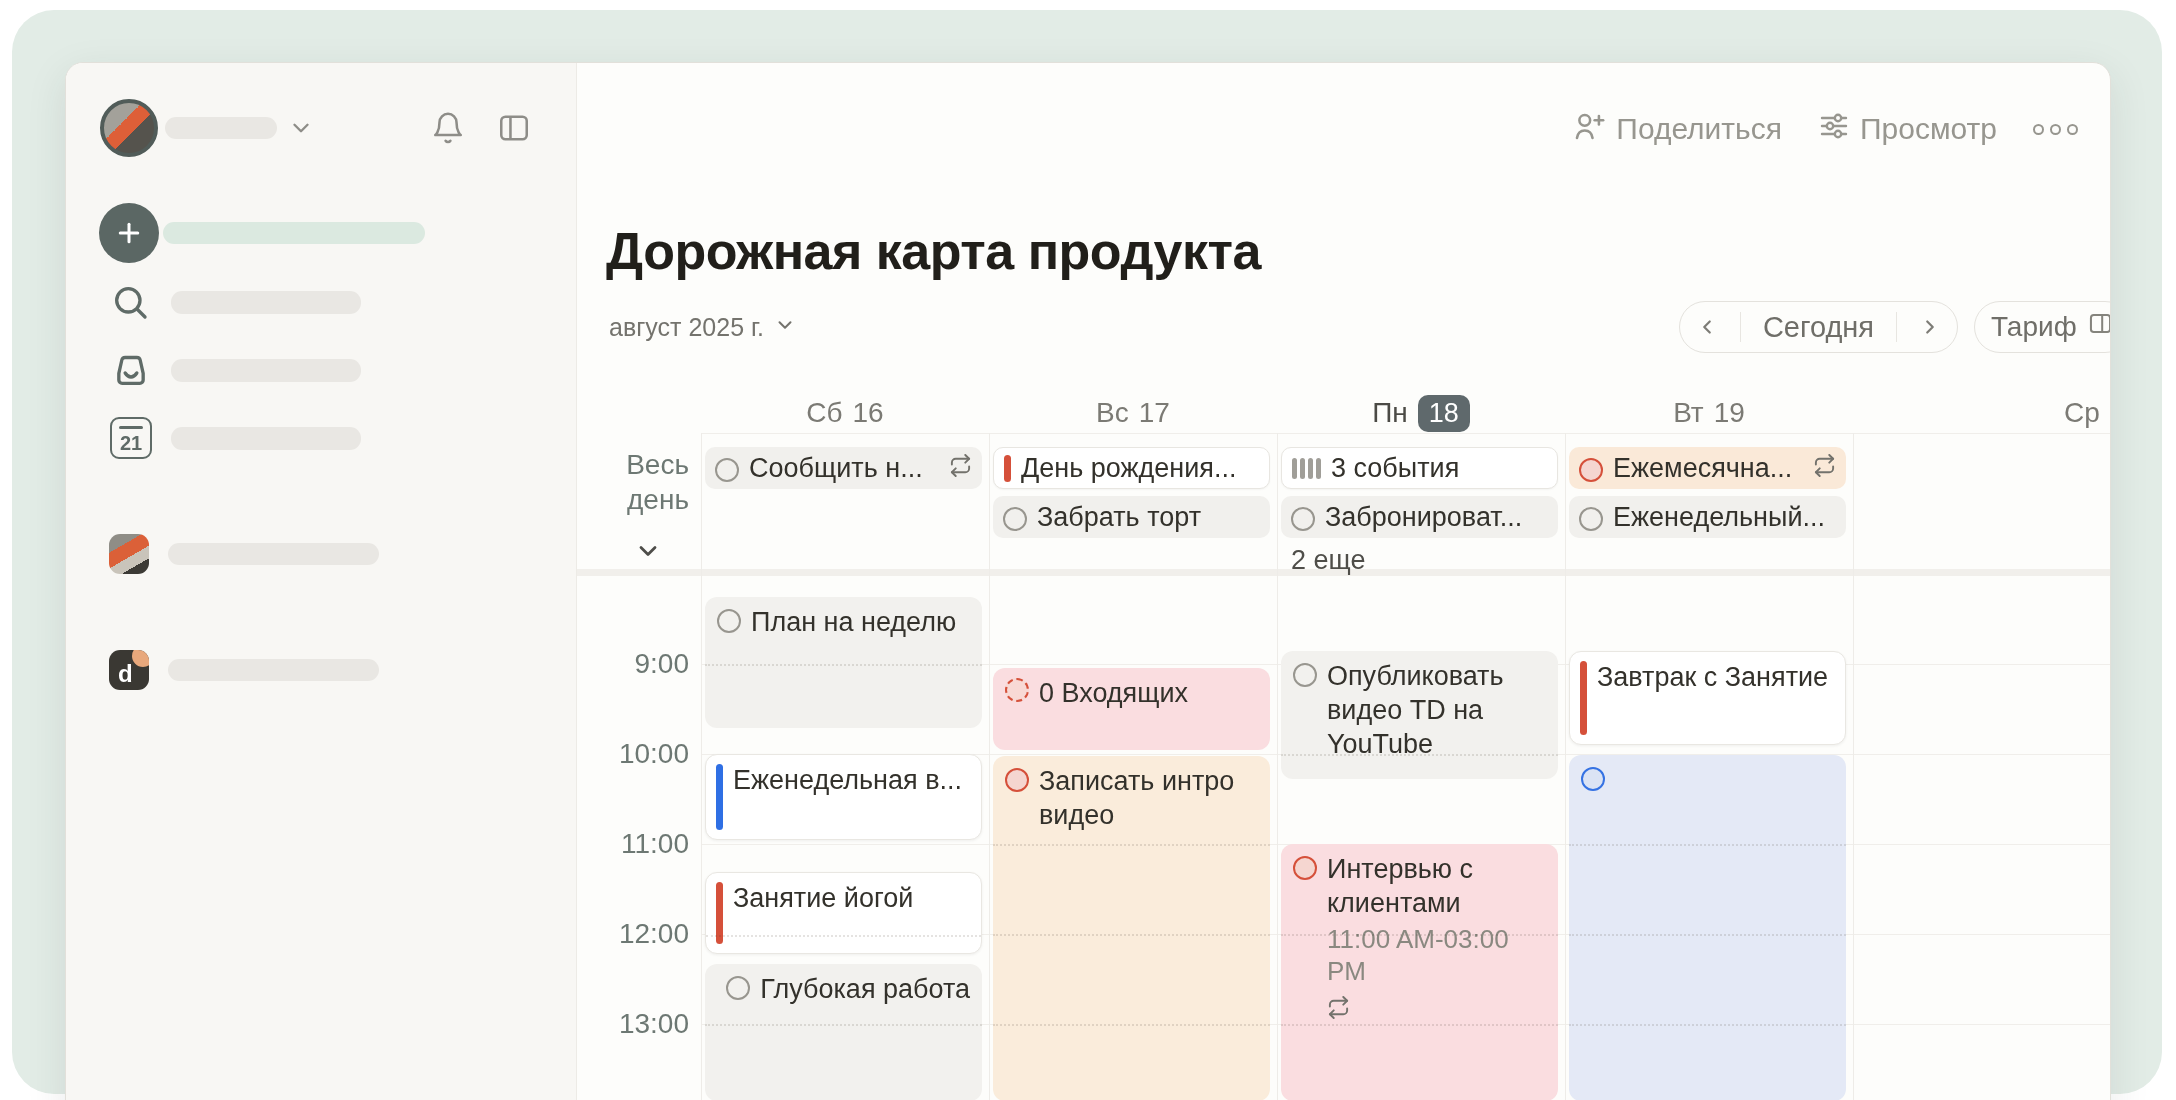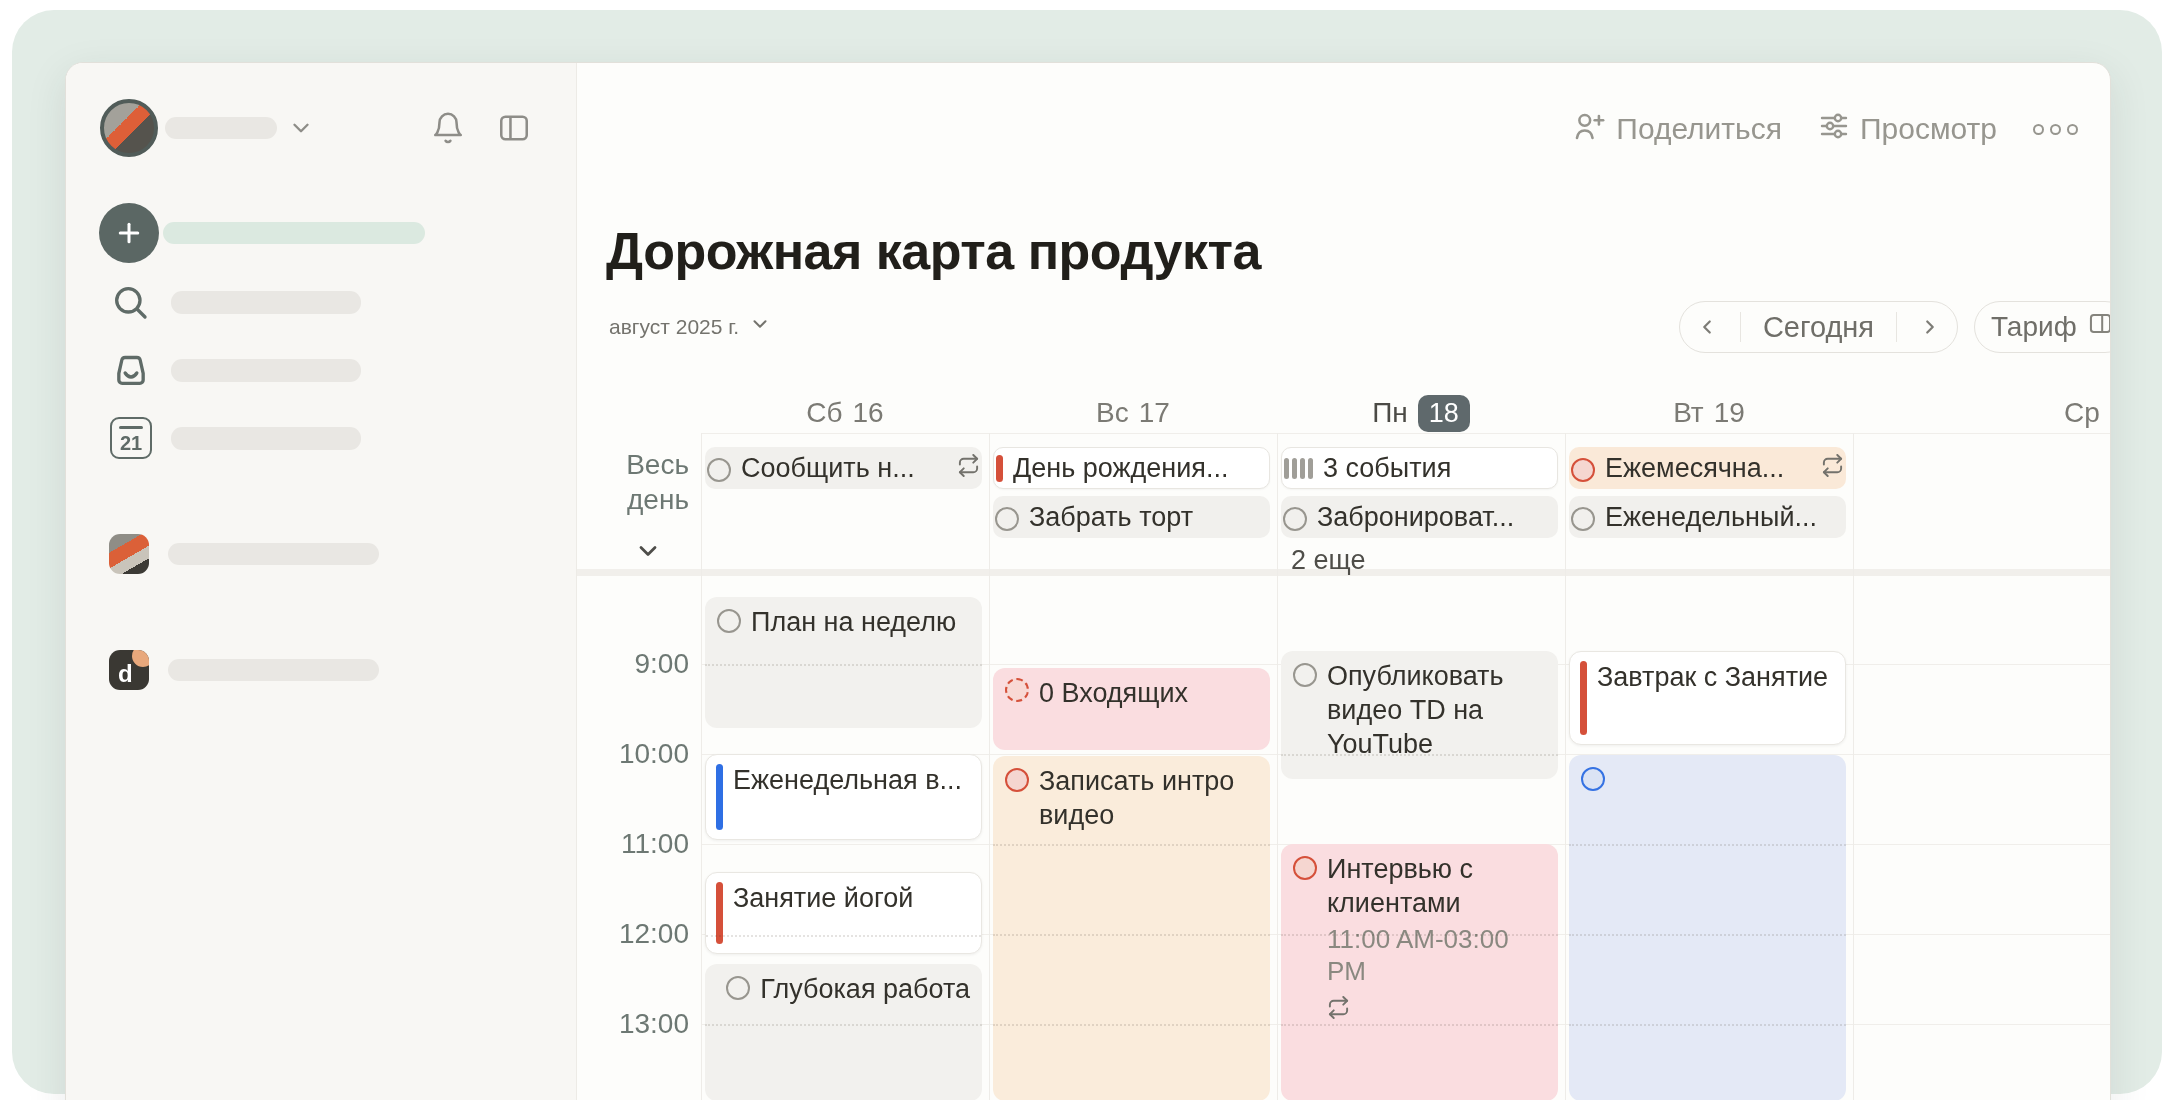--- a/index.html
+++ b/index.html
@@ -39,21 +39,21 @@
 
   
   .actions { position:absolute; top:44px; right:32px; height:44px; display:flex;
     align-items:center; gap:36px; color:#97968f; font-size:30px; }
   .action { display:flex; align-items:center; gap:10px; cursor:default; }
   .dots { display:flex; gap:6px; align-items:center; }
   .dots span { width:11px; height:11px; border:2.6px solid #97968f; border-radius:50%; }
   .page-title { position:absolute; left:540px; top:158px; font-size:52px; font-weight:700;
     color:#211f1a; letter-spacing:-0.5px; }
   .month-sel { position:absolute; left:543px; top:250px; display:flex; align-items:center;
-    gap:10px; font-size:21px; color:#74736d; }
+    gap:10px; font-size:25px; color:#74736d; }
   .pill-nav { position:absolute; top:238px; height:52px; border:1.5px solid #e4e2dd;
     border-radius:27px; display:flex; align-items:center; color:#6f6e68; font-size:29px;
     background:#fdfdfb; }
   .pill-nav .seg { padding:0 16px; display:flex; align-items:center; }
   .pill-nav .vdiv { width:1.5px; height:30px; background:#e8e6e1; }
 
   
   .dh { position:absolute; top:331px; height:38px; width:288px; display:flex;
     align-items:center; justify-content:center; gap:10px; font-size:28px; color:#7b7a74; }
   .dh .today-name { color:#4b4a45; }
@@ -63,21 +63,21 @@
   .vline { position:absolute; top:370px; bottom:0; border-left:1.5px solid #eeece8; }
   .allday-divider { position:absolute; left:511px; right:0; top:506px; height:7px; background:#f1efeb; }
   .tlabel { position:absolute; left:511px; width:112px; text-align:right; font-size:28px;
     color:#6d7873; transform:translateY(-50%); }
   .allday-label { position:absolute; left:511px; width:112px; top:384px; text-align:right;
     font-size:28px; line-height:35px; color:#6d7873; }
   .gutter-chev { position:absolute; left:568px; top:474px; color:#4e4d49; }
 
   .daycol { position:absolute; top:370px; bottom:0; width:288px; }
   .pill { position:absolute; left:4px; right:7px; height:42px; border-radius:10px;
-    display:flex; align-items:center; gap:10px; padding:0 2px; font-size:27px;
+    display:flex; align-items:center; gap:10px; padding:0 10px; font-size:27px;
     font-weight:500; color:#33312b; white-space:nowrap; overflow:hidden; }
   .pill.gray { background:#f1f0ed; }
   .pill.white { background:#fff; border:1.5px solid #e8e6e1; box-shadow:0 1px 2px rgba(0,0,0,.04); }
   .pill.cream { background:#fae9d8; }
   .more-text { position:absolute; left:14px; top:112px; font-size:27px; font-weight:500; color:#4f4e49; }
 
   .ev { position:absolute; left:4px; right:7px; border-radius:12px; padding:9px 12px;
     display:flex; gap:10px; align-items:flex-start; font-size:27px; font-weight:500;
     color:#33312b; line-height:1.25; overflow:hidden; }
   .ev.gray { background:#f2f1ee; }

